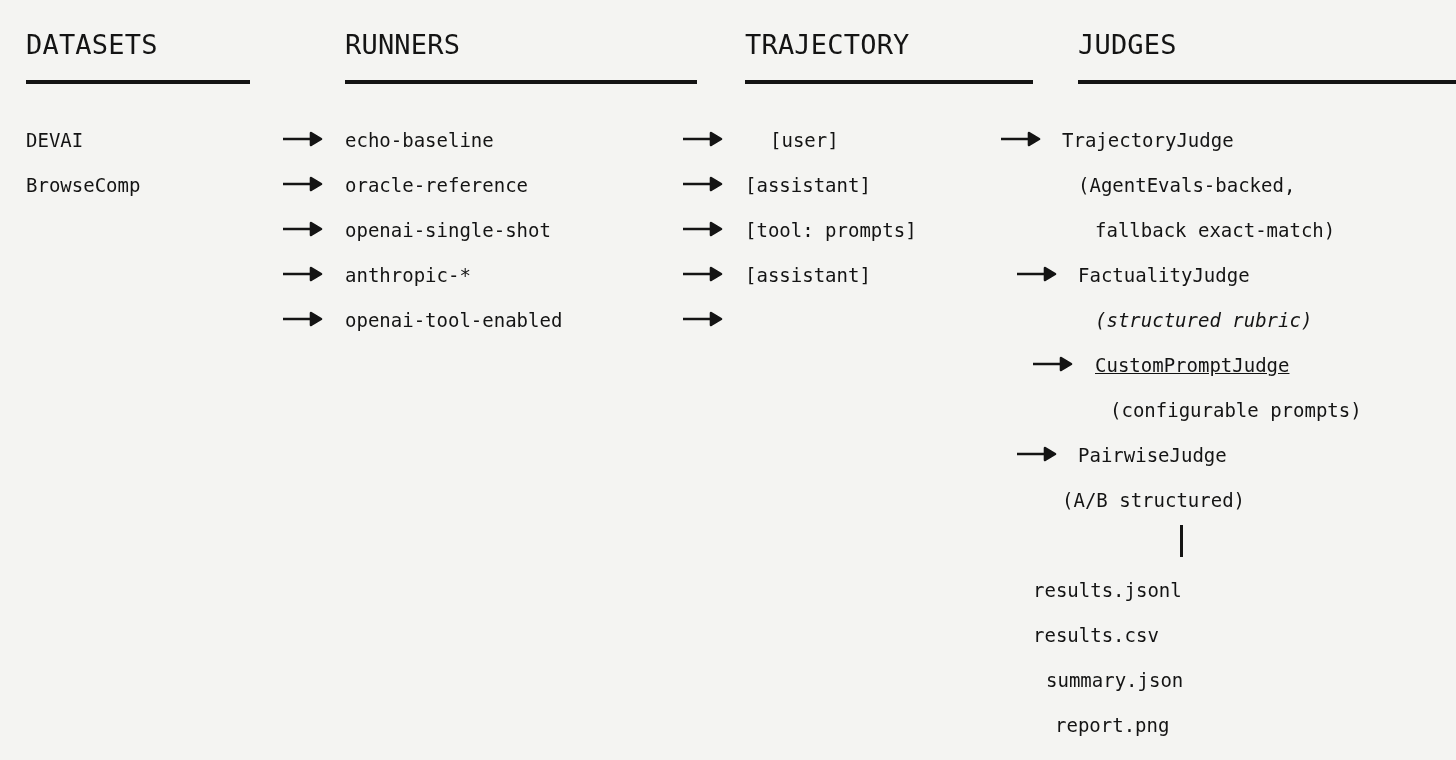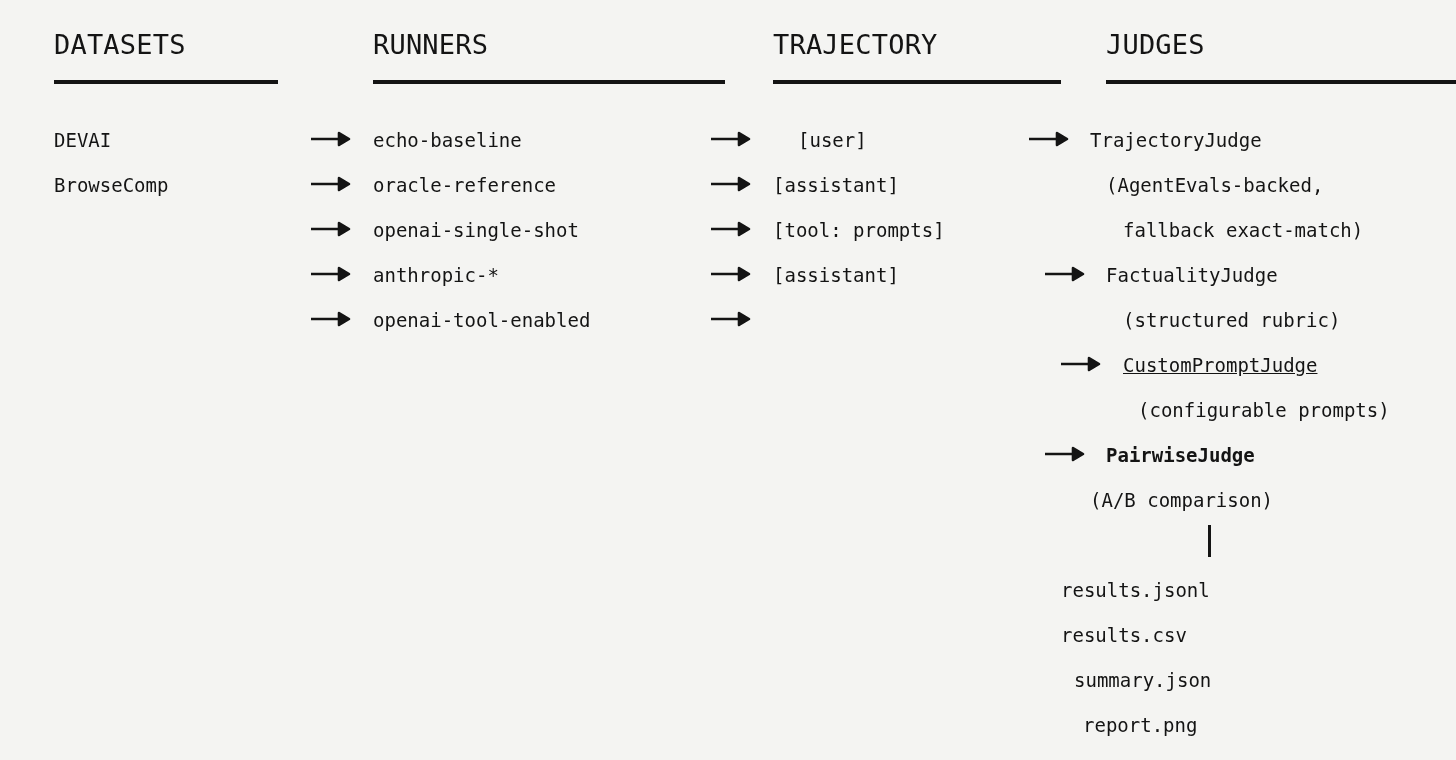--- a/index.html
+++ b/index.html
@@ -12,21 +12,20 @@
     height: 760px;
     overflow: hidden;
     font-family: "DejaVu Sans Mono", "Liberation Mono", monospace;
     color: #141414;
     -webkit-font-smoothing: antialiased;
   }
   #canvas {
     position: relative;
     width: 1372px;
     height: 760px;
-    margin-left: 28px;
   }
 
   
   .cell {
     position: absolute;
     white-space: pre;
     font-size: 19px;
     line-height: 45px;
     letter-spacing: 0;
     font-family: "DejaVu Sans Mono", "Liberation Mono", monospace;
@@ -159,25 +158,25 @@
   <div class="arrow" style="left:1015px; top:437px;">
     <svg width="48" height="27" viewBox="0 0 48 27">
         <path d="M2 17 H36 M30 11 L40 17 L30 23 Z" stroke="#141414" stroke-width="2.6" fill="#141414" stroke-linejoin="round"></path>
       </svg>
   </div>
 
   <div class="cell" style="left:1062px; top:118px;">TrajectoryJudge</div>
   <div class="cell" style="left:1078px; top:163px;">(AgentEvals-backed,</div>
   <div class="cell" style="left:1095px; top:208px;">fallback exact-match)</div>
   <div class="cell" style="left:1078px; top:253px;">FactualityJudge</div>
-  <div class="cell" style="left:1095px; top:298px;">(structured rubric)</div>
+  <div class="cell" style="left:1095px; top:298px;font-style:italic;">(structured rubric)</div>
   <div class="cell" style="left:1095px; top:343px;text-decoration:underline;">CustomPromptJudge</div>
   <div class="cell" style="left:1110px; top:388px;">(configurable prompts)</div>
-  <div class="cell" style="left:1078px; top:433px;font-weight:bold;">PairwiseJudge</div>
-  <div class="cell" style="left:1062px; top:478px;">(A/B comparison)</div>
+  <div class="cell" style="left:1078px; top:433px;">PairwiseJudge</div>
+  <div class="cell" style="left:1062px; top:478px;">(A/B structured)</div>
 
   <div class="pipe" style="left:1180px; top:525px; height:32px;"></div>
 
   <div class="cell" style="left:1033px; top:568px;">results.jsonl</div>
   <div class="cell" style="left:1033px; top:613px;">results.csv</div>
   <div class="cell" style="left:1046px; top:658px;">summary.json</div>
   <div class="cell" style="left:1055px; top:703px;">report.png</div>
 
 </div>
 

